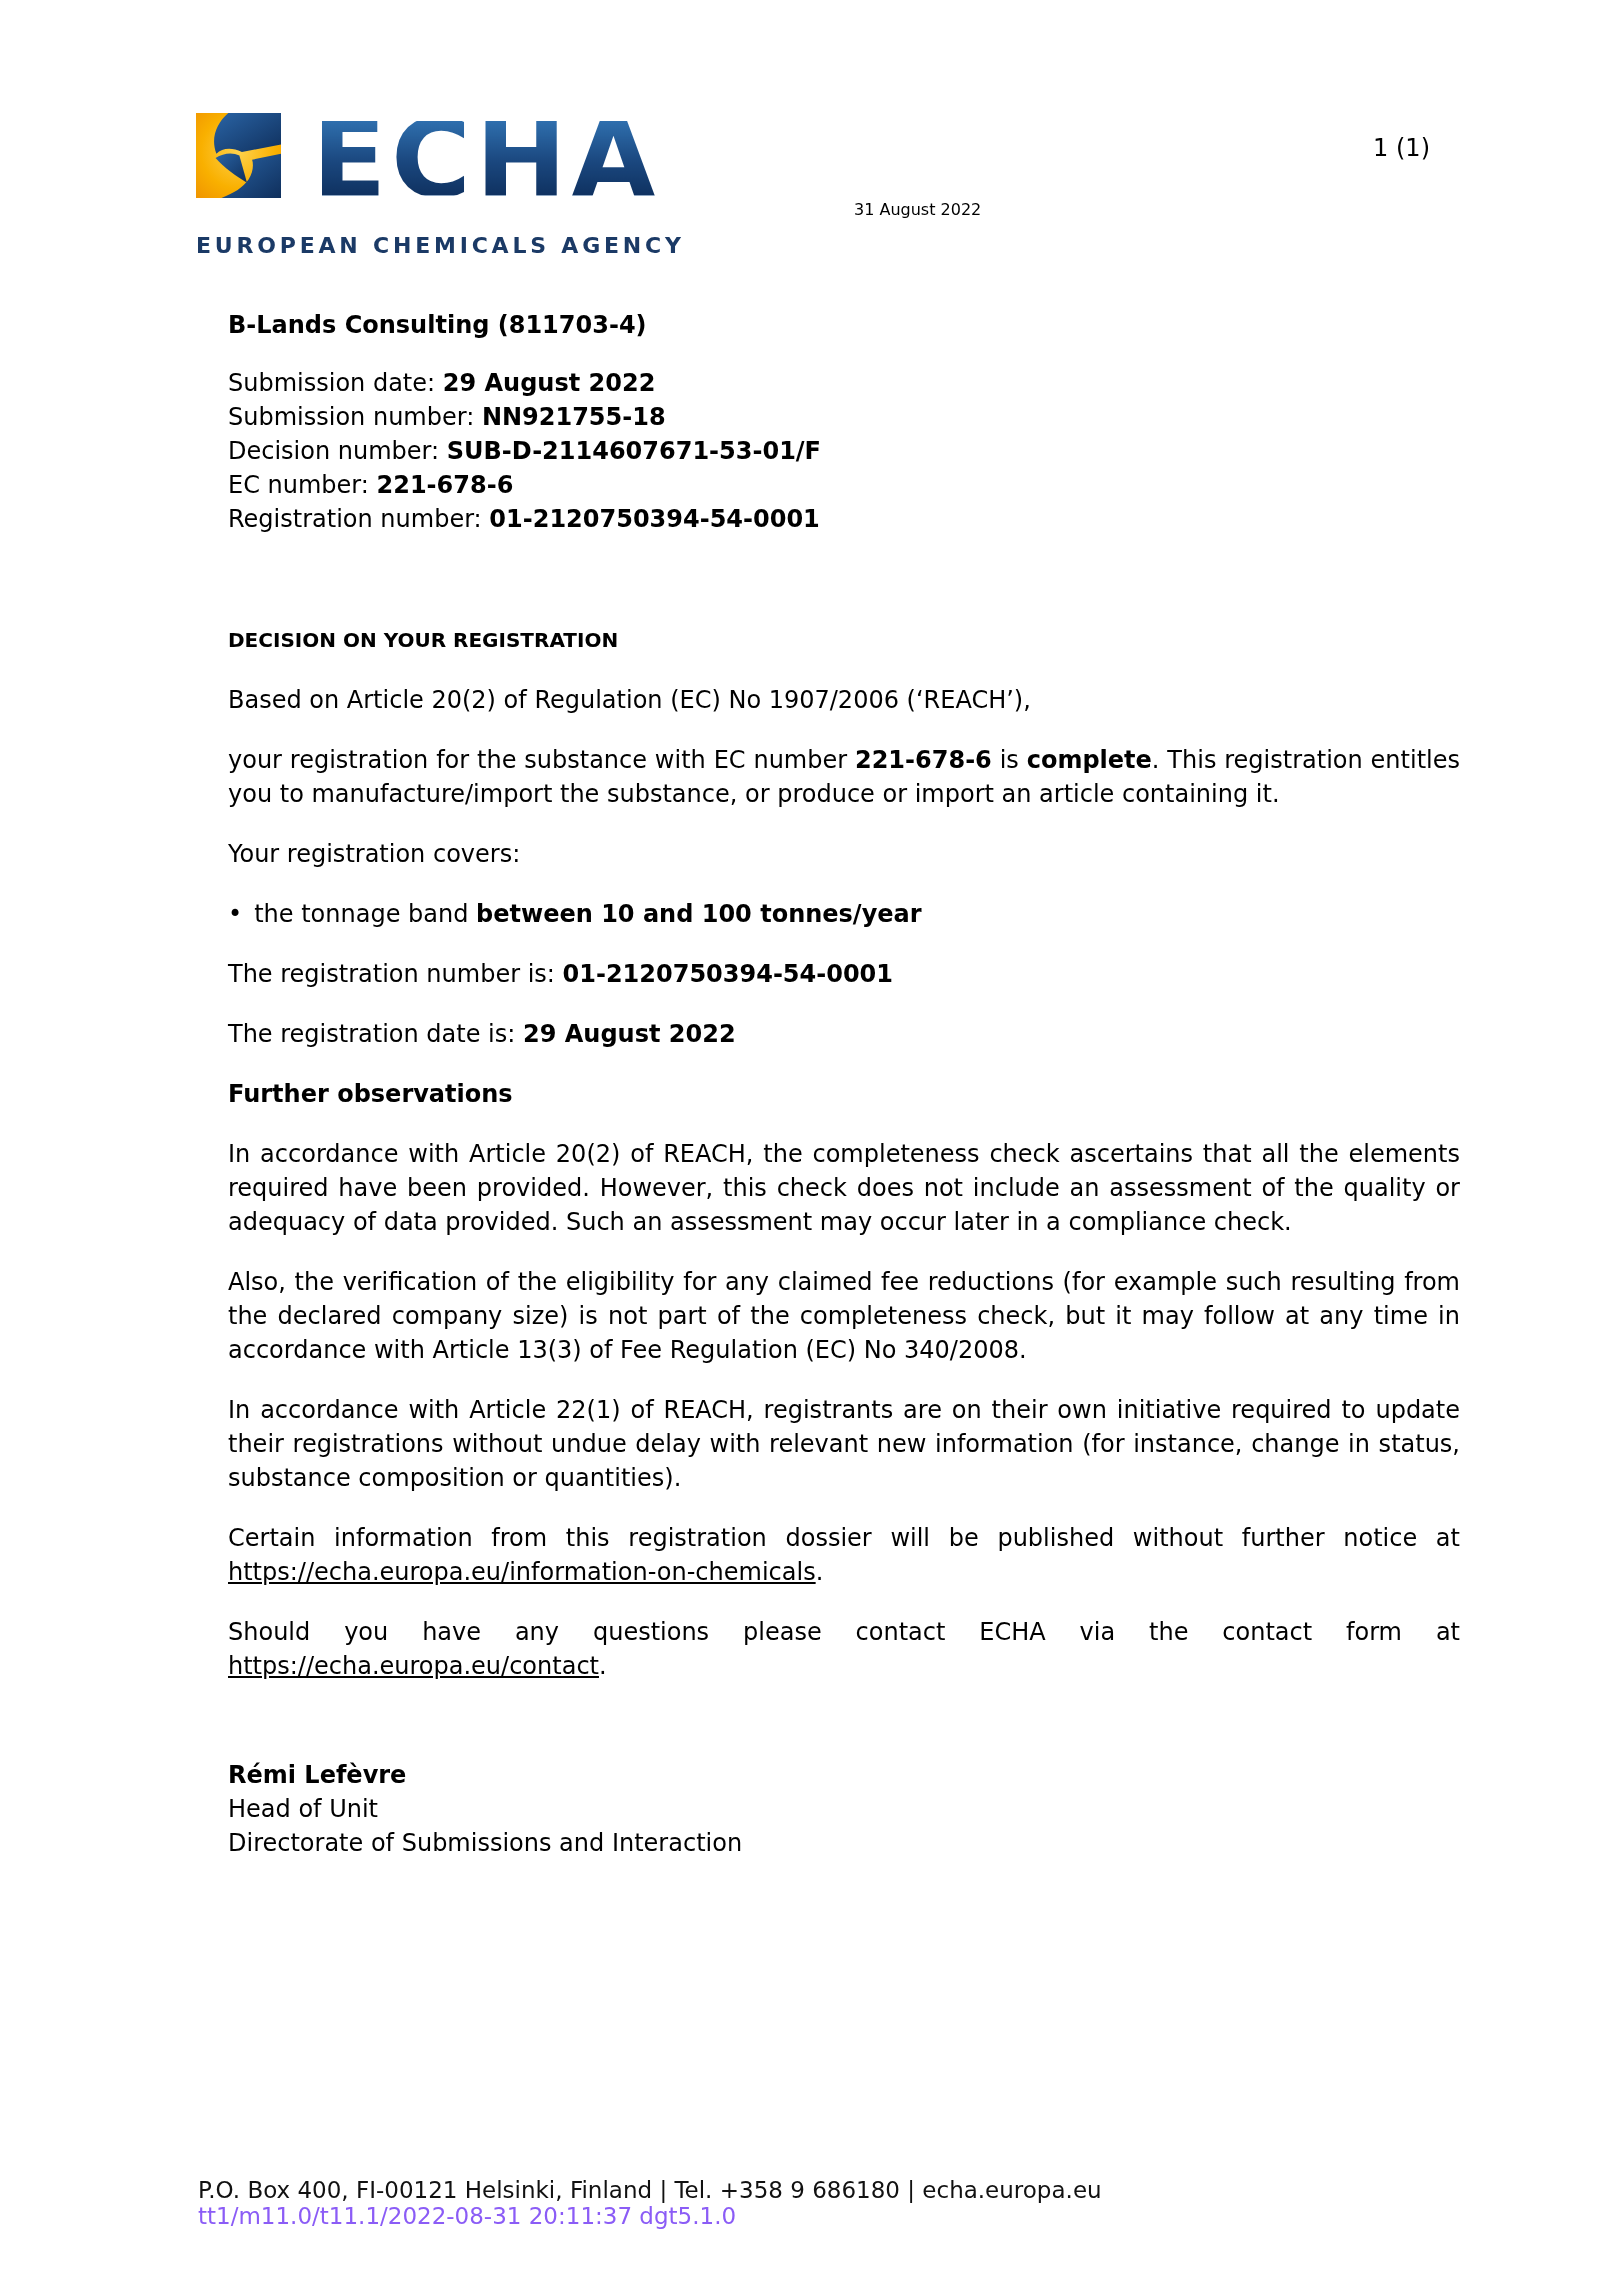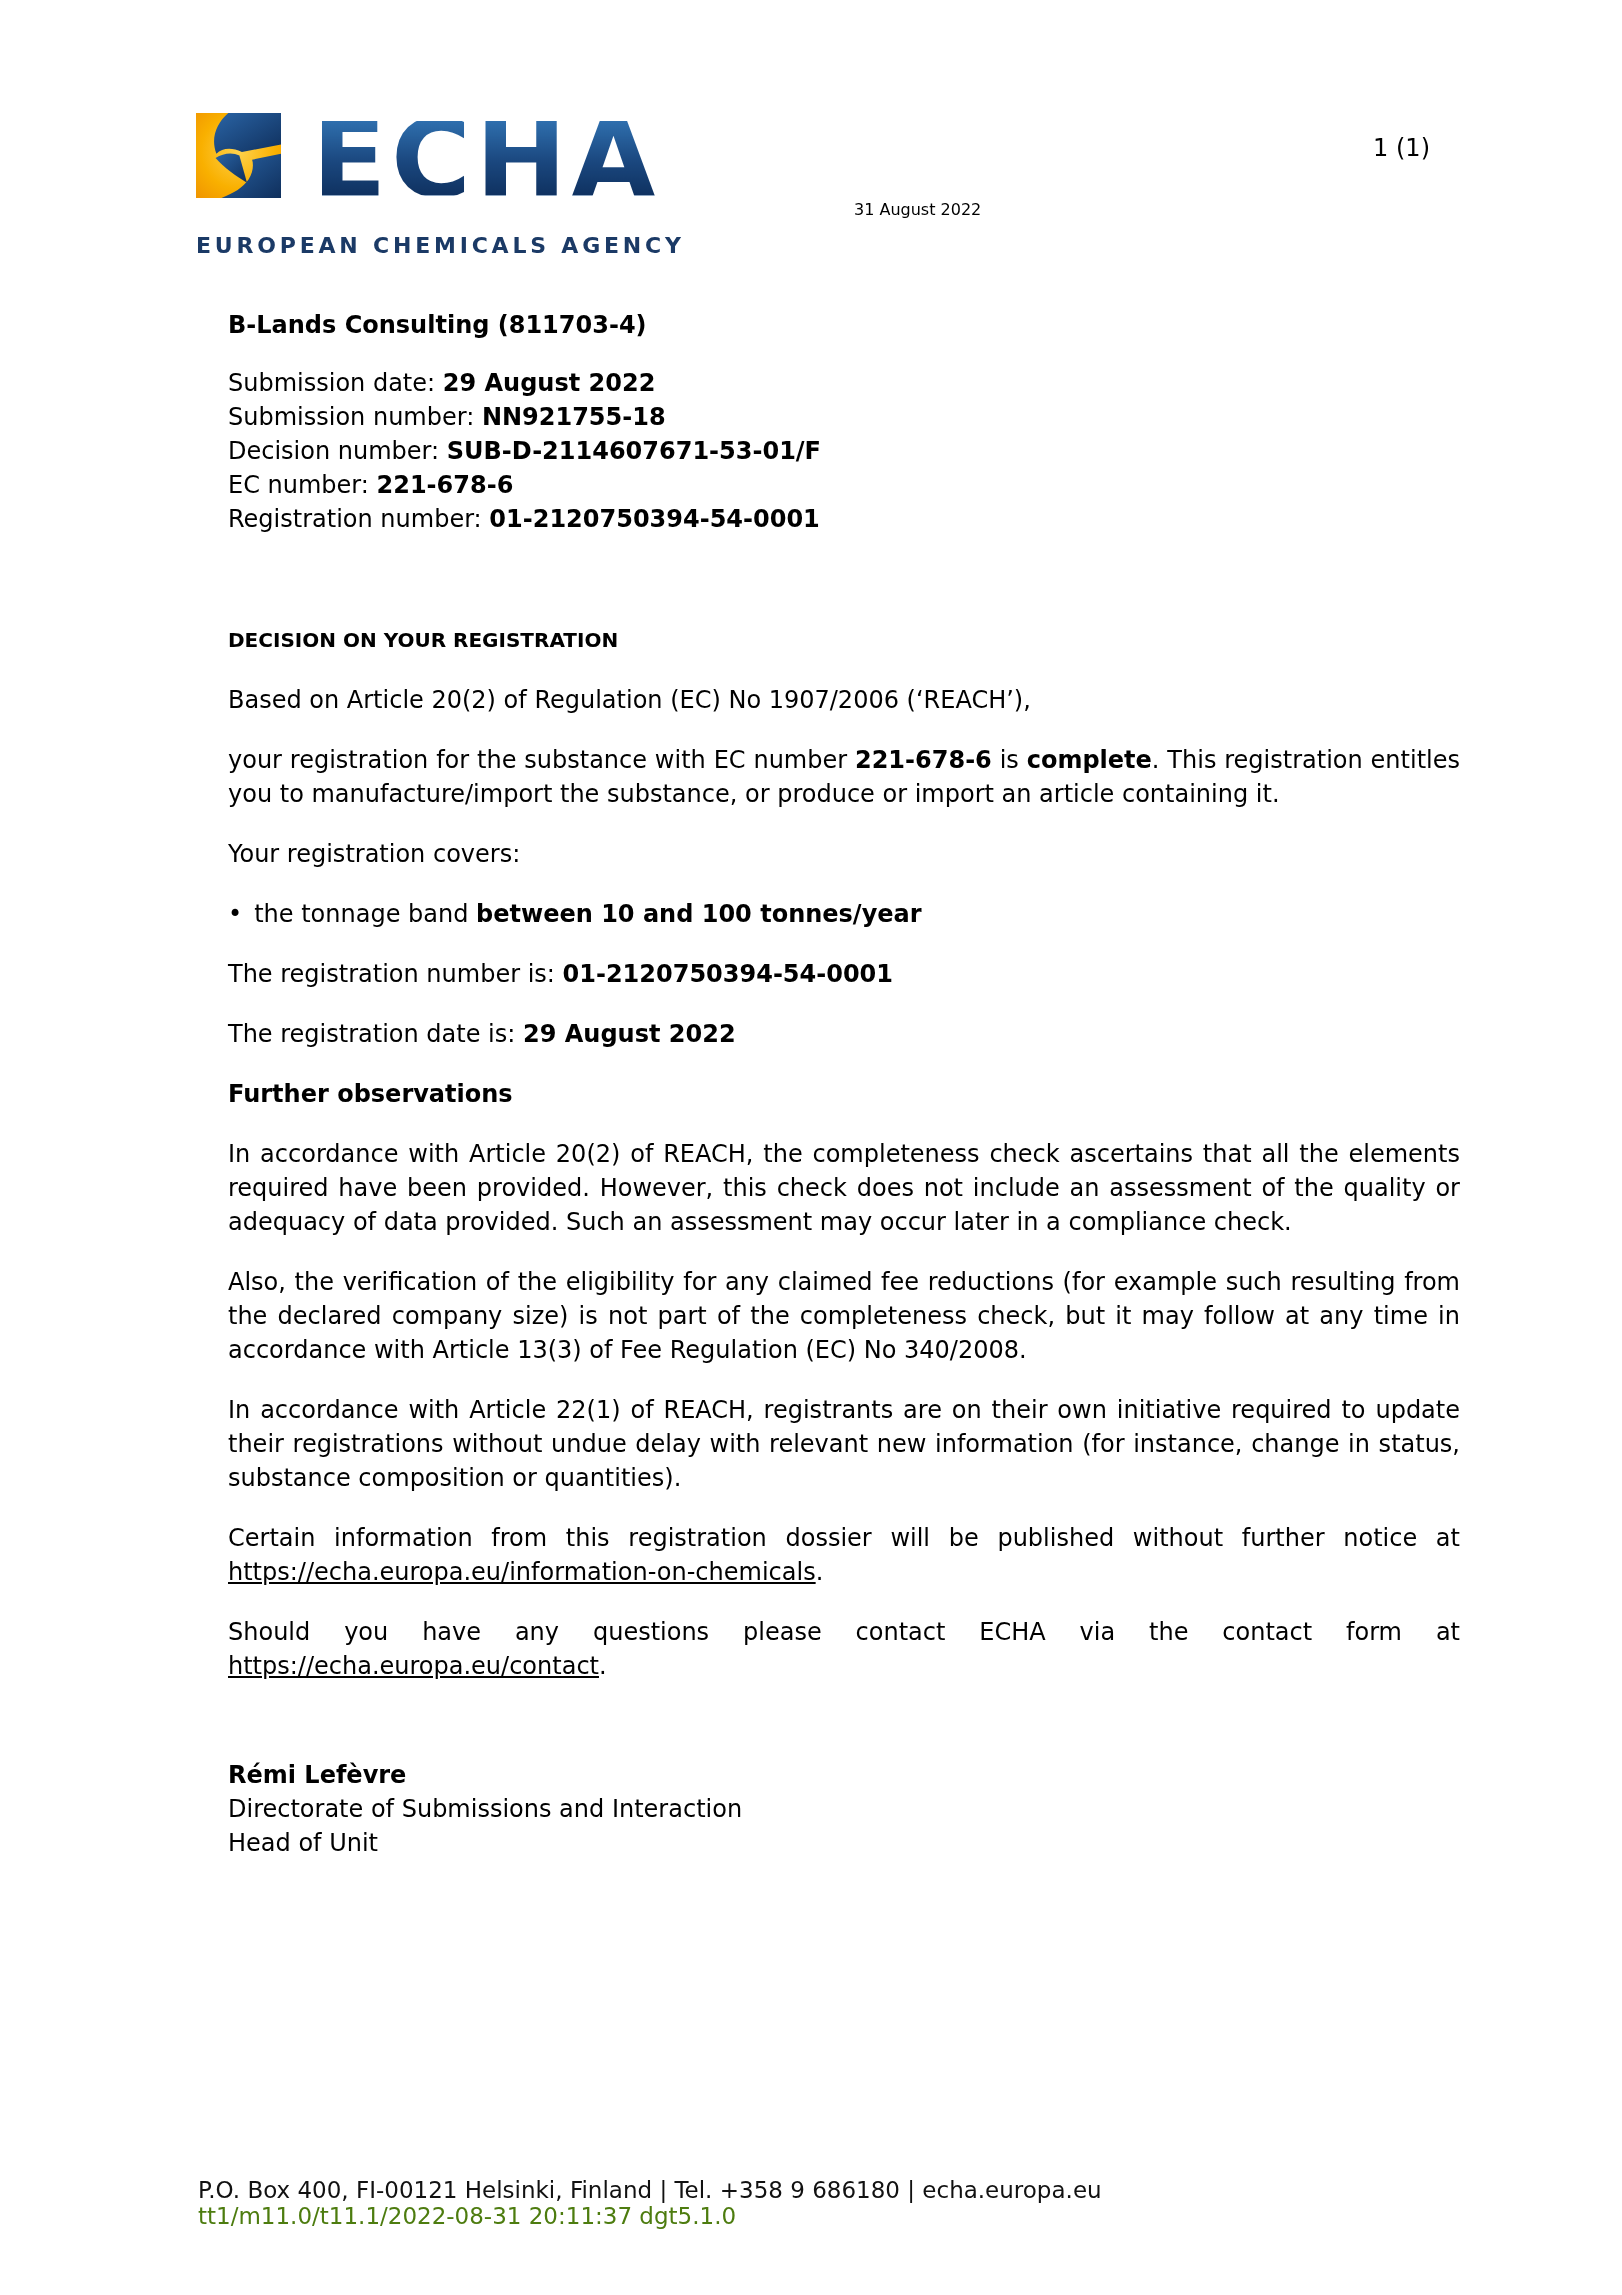--- a/index.html
+++ b/index.html
@@ -78,21 +78,21 @@
   .link{text-decoration:underline;}
   .signature{margin-top:75px;}
   .signature div{line-height:34px;}
   
   .footer{
     position:absolute;
     left:198px; top:2177px;
     font-size:23px; line-height:26px;
   }
   .footer-contact{color:#111;}
-  .footer-meta{color:#4d7c0f;}
+  .footer-meta{color:#8b5cf6;}
 </style>
 </head>
 <body>
 
 <div class="page">
 
   <div class="page-num">1 (1)</div>
 
   <div class="logo">
     <div class="logo-row">
@@ -164,22 +164,22 @@
     <div>
         <p class="para just"><span>In accordance with Article 20(2) of REACH, the completeness check ascertains that all the elements required have been provided. However, this check does not include an assessment of the quality or adequacy of data provided. Such an assessment may occur later in a compliance check.</span></p>
         <p class="para just"><span>Also, the verification of the eligibility for any claimed fee reductions (for example such resulting from the declared company size) is not part of the completeness check, but it may follow at any time in accordance with Article 13(3) of Fee Regulation (EC) No 340/2008.</span></p>
         <p class="para just"><span>In accordance with Article 22(1) of REACH, registrants are on their own initiative required to update their registrations without undue delay with relevant new information (for instance, change in status, substance composition or quantities).</span></p>
         <p class="para just"><span>Certain information from this registration dossier will be published without further notice at </span><span class="link">https://echa.europa.eu/information-on-chemicals</span><span>.</span></p>
         <p class="para just"><span>Should you have any questions please contact ECHA via the contact form at </span><span class="link">https://echa.europa.eu/contact</span><span>.</span></p>
       </div>
 
     <div class="signature">
       <div class="bold">Rémi Lefèvre</div>
+      <div>Head of Unit</div>
       <div>Directorate of Submissions and Interaction</div>
-      <div>Head of Unit</div>
     </div>
 
   </div>
 
   <div class="footer">
     <div class="footer-contact">P.O. Box 400, FI-00121 Helsinki, Finland | Tel. +358 9 686180 | echa.europa.eu</div>
     <div class="footer-meta">tt1/m11.0/t11.1/2022-08-31 20:11:37 dgt5.1.0</div>
   </div>
 
 </div>

